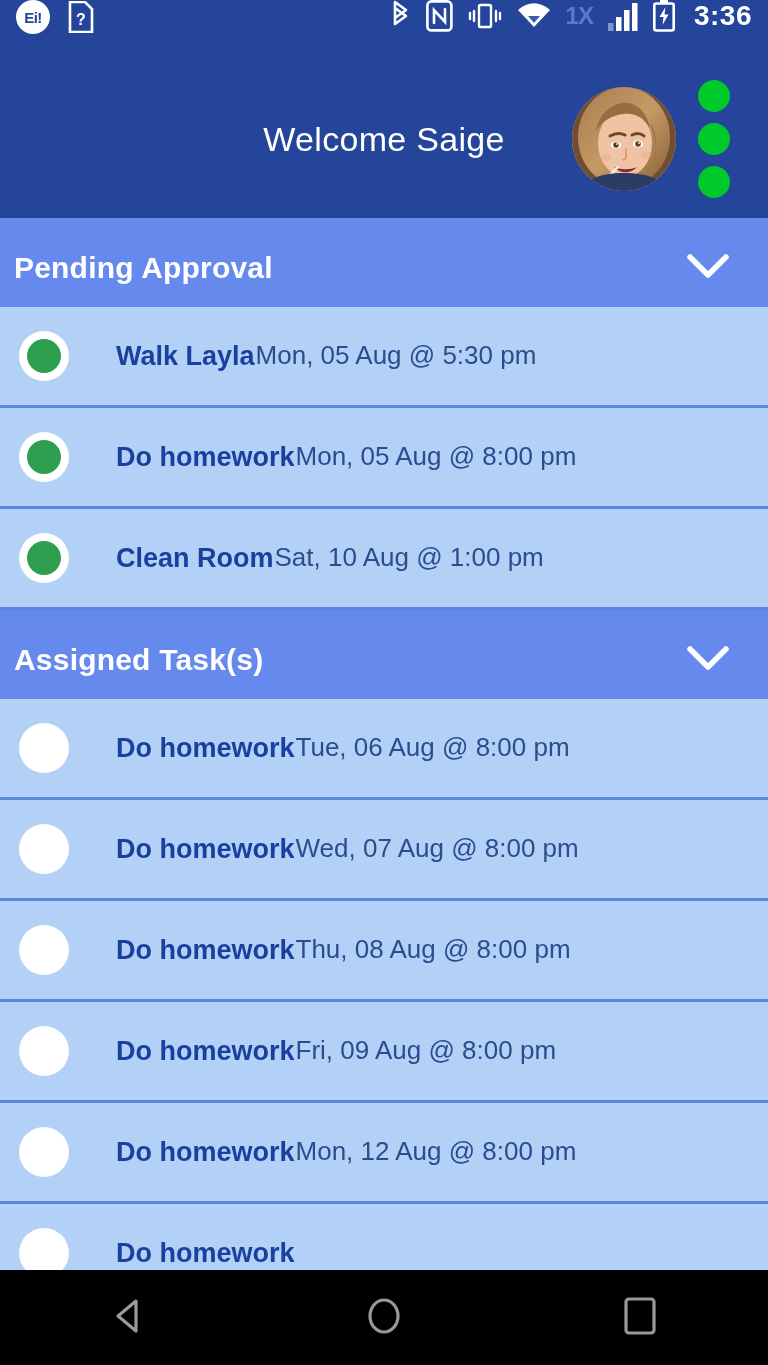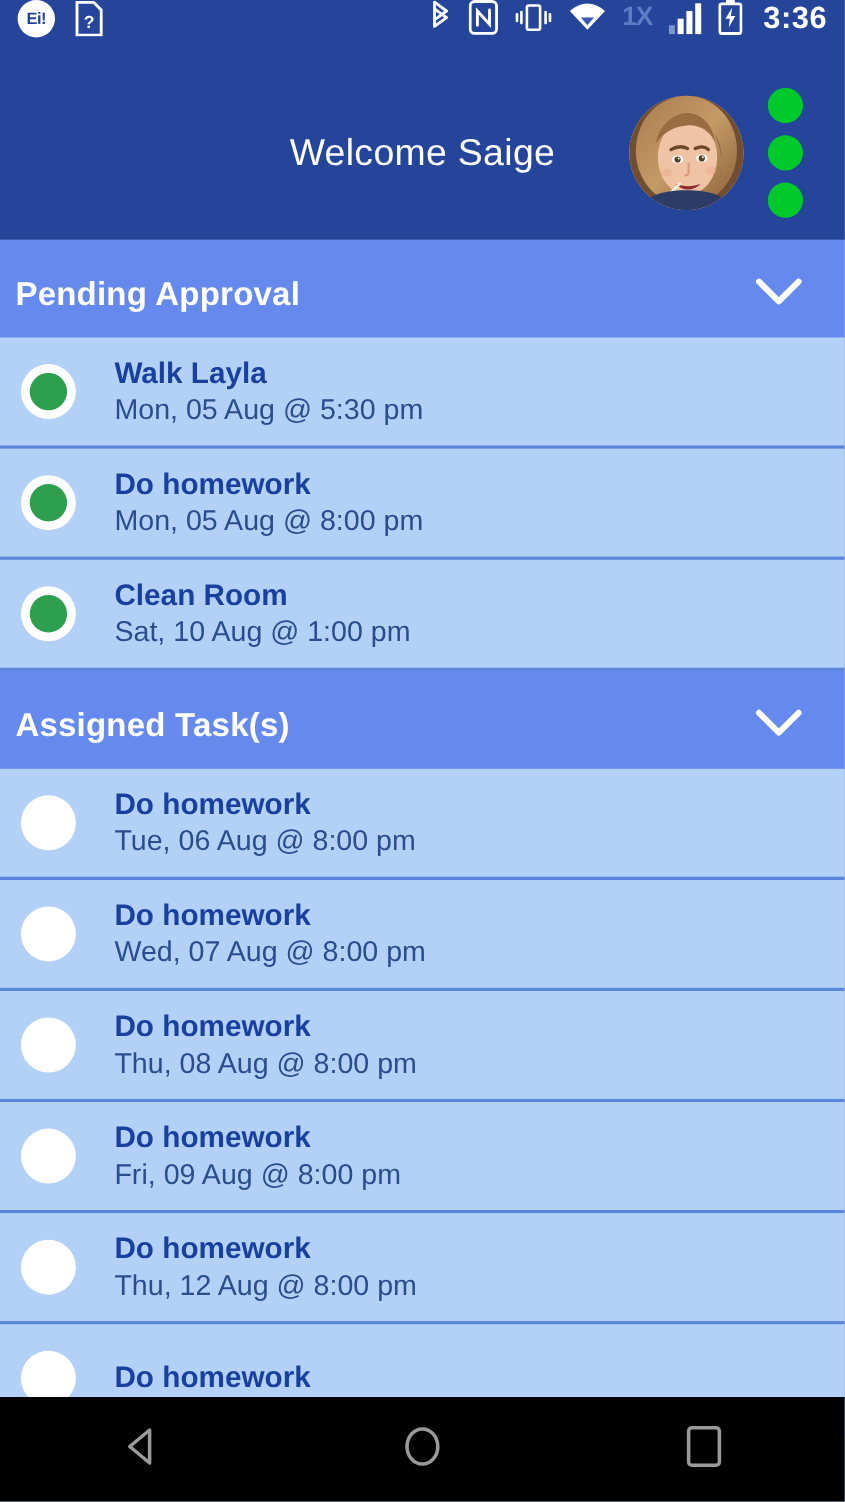--- a/index.html
+++ b/index.html
@@ -109,22 +109,22 @@
     width:50px; height:50px; border-radius:50%;
     background:#fff;
     display:flex; align-items:center; justify-content:center;
   }
   .bullet .core {
     width:34px; height:34px; border-radius:50%;
     background:#2E9E4F;
   }
 
   .row-text {
-    margin-left:34px;
-    display:flex; flex-direction:column; gap:1px;
+    margin-left:46px;
+    display:flex; flex-direction:row; gap:1px;
     min-width:0;
   }
   .row-title {
     color:#19409E; font-size:27px; font-weight:bold;
     line-height:1.22; white-space:nowrap;
   }
   .row-sub {
     color:#2B4D8E; font-size:26px; font-weight:normal;
     line-height:1.22; white-space:nowrap;
   }
@@ -353,21 +353,21 @@
         <div class="row-sub">Fri, 09 Aug @ 8:00 pm</div>
       </div>
     </div>
 
     <div class="row">
       <div class="bullet-wrap">
         <div class="bullet empty"></div>
       </div>
       <div class="row-text">
         <div class="row-title">Do homework</div>
-        <div class="row-sub">Thu, 12 Aug @ 8:00 pm</div>
+        <div class="row-sub">Mon, 12 Aug @ 8:00 pm</div>
       </div>
     </div>
 
     <div class="row">
       <div class="bullet-wrap">
         <div class="bullet empty"></div>
       </div>
       <div class="row-text">
         <div class="row-title">Do homework</div>
         <div class="row-sub"></div>

